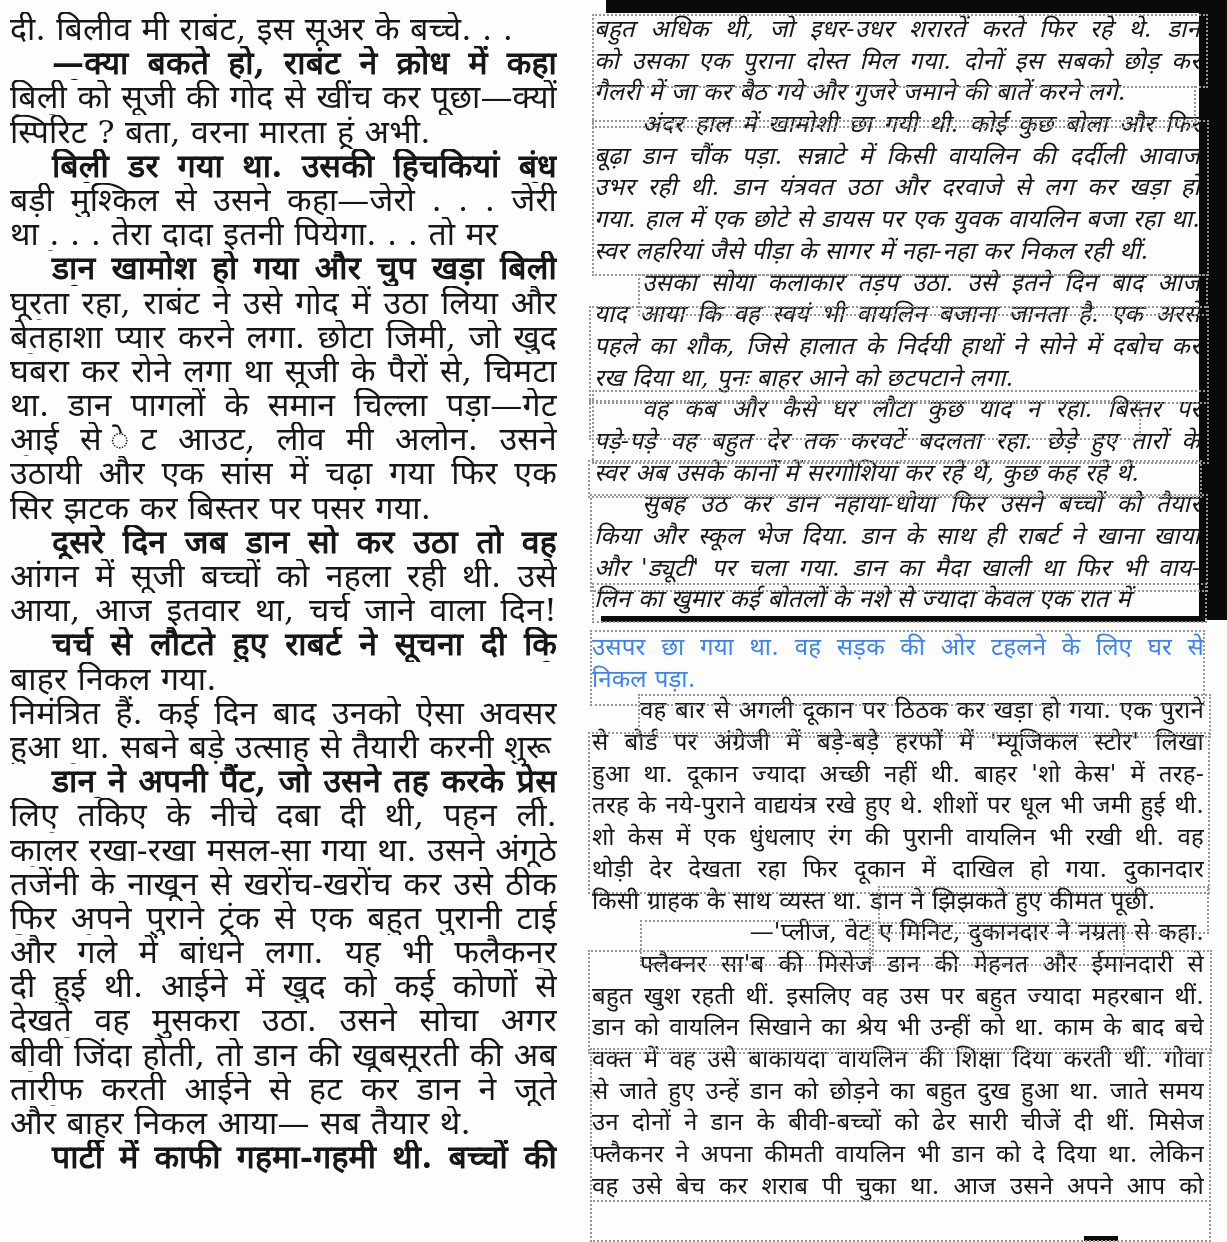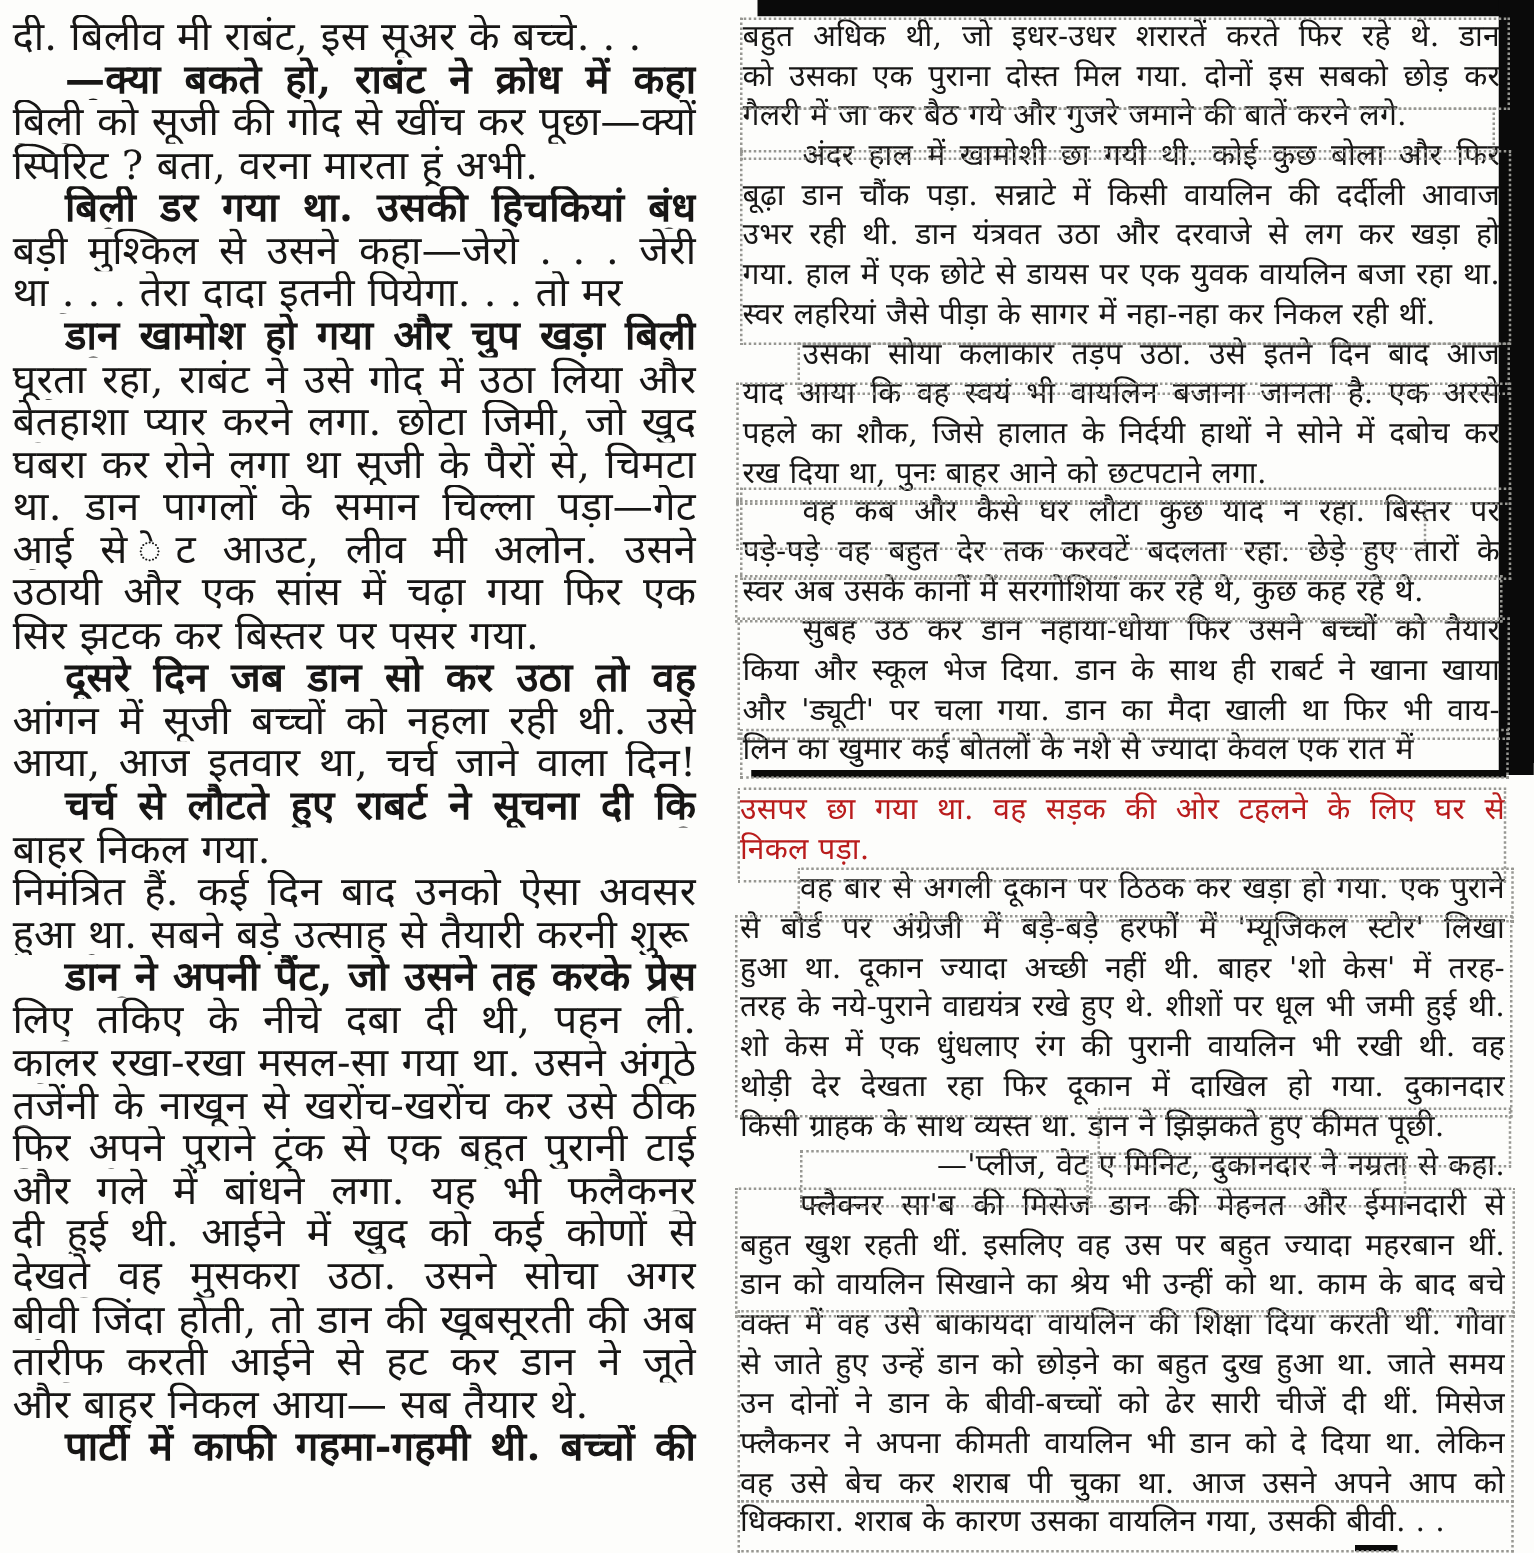--- a/index.html
+++ b/index.html
@@ -4,33 +4,33 @@
 <style>
   html,body{margin:0;padding:0;}
   body{
     width:1227px;height:1242px;position:relative;overflow:hidden;
     background:#fdfdfb;
     font-family:"DejaVu Serif","Liberation Serif",serif;
   }
   .page{position:absolute;inset:0;}
   .col{position:absolute;color:#171615;}
   .col-left{left:10px;top:12px;width:547px;}
-  .col-right-top{left:594px;top:14px;width:606px;}
+  .col-right-top{left:594px;top:14px;width:606px;font-style:italic;}
   .col-right-bottom{left:592px;top:632px;width:612px;}
   .line{
     display:block;overflow:hidden;white-space:normal;
     text-align:left;font-weight:500;
     letter-spacing:0.2px;
   }
   .col-left .line{font-size:32px;line-height:34.2px;height:34.2px;}
   .col-right-top .line,.col-right-bottom .line{font-size:24px;line-height:31.7px;height:31.7px;}
   .line.just{text-align:justify;text-align-last:justify;}
   .col-left .line.indent{padding-left:42px;font-weight:bold;}
   .col-right-top .line.indent,.col-right-bottom .line.indent{padding-left:48px;text-align:right;}
-  .line.faded{color:#b91c1c;}
+  .line.faded{color:#3b82f6;}
   
   .ocr-box{
     position:absolute;border:2px dotted #979792;background:transparent;
     pointer-events:none;
   }
   
   .artifact{position:absolute;background:#0a0a0a;}
   .artifact-top-bar{left:606px;top:0;width:621px;height:13px;}
   .artifact-right-bar{left:1199px;top:0;width:28px;height:620px;}
   .artifact-mid-rule{left:601px;top:616px;width:604px;height:6px;}
@@ -115,21 +115,20 @@
       <div class="line">किसी ग्राहक के साथ व्यस्त था.  डान ने झिझकते हुए कीमत पूछी.</div>
       <div class="line indent">—'प्लीज, वेट ए मिनिट,  दुकानदार ने नम्रता से कहा.</div>
       <div class="line indent just">फ्लैक्नर सा'ब की मिसेज डान की मेहनत और ईमानदारी से</div>
       <div class="line just">बहुत खुश रहती थीं. इसलिए वह उस पर बहुत ज्यादा महरबान थीं.</div>
       <div class="line just">डान को वायलिन सिखाने का श्रेय भी उन्हीं को था. काम के बाद बचे</div>
       <div class="line just">वक्त में वह उसे बाकायदा  वायलिन की शिक्षा दिया करती थीं. गोवा</div>
       <div class="line just">से जाते हुए उन्हें डान को छोड़ने का बहुत दुख हुआ था.  जाते समय</div>
       <div class="line just">उन दोनों ने डान के बीवी-बच्चों को ढेर सारी चीजें दी  थीं.  मिसेज</div>
       <div class="line just">फ्लैकनर ने अपना कीमती वायलिन भी डान को दे दिया था.  लेकिन</div>
       <div class="line just">वह उसे बेच कर शराब पी चुका था.  आज  उसने अपने आप को</div>
-      <div class="line">धिक्कारा. शराब के  कारण उसका वायलिन गया, उसकी बीवी. . .</div>
     </div>
 
   <div id="ocr-overlay">
       <div class="ocr-box" style="left: 592px; top: 14px; width: 612px; height: 70px;"></div>
       <div class="ocr-box" style="left: 592px; top: 86px; width: 600px; height: 38px;"></div>
       <div class="ocr-box" style="left: 592px; top: 120px; width: 613px; height: 152px;"></div>
       <div class="ocr-box" style="left: 638px; top: 274px; width: 566px; height: 38px;"></div>
       <div class="ocr-box" style="left: 589px; top: 306px; width: 616px; height: 94px;"></div>
       <div class="ocr-box" style="left: 589px; top: 400px; width: 548px; height: 36px;"></div>
       <div class="ocr-box" style="left: 592px; top: 390px; width: 613px; height: 70px;"></div>

